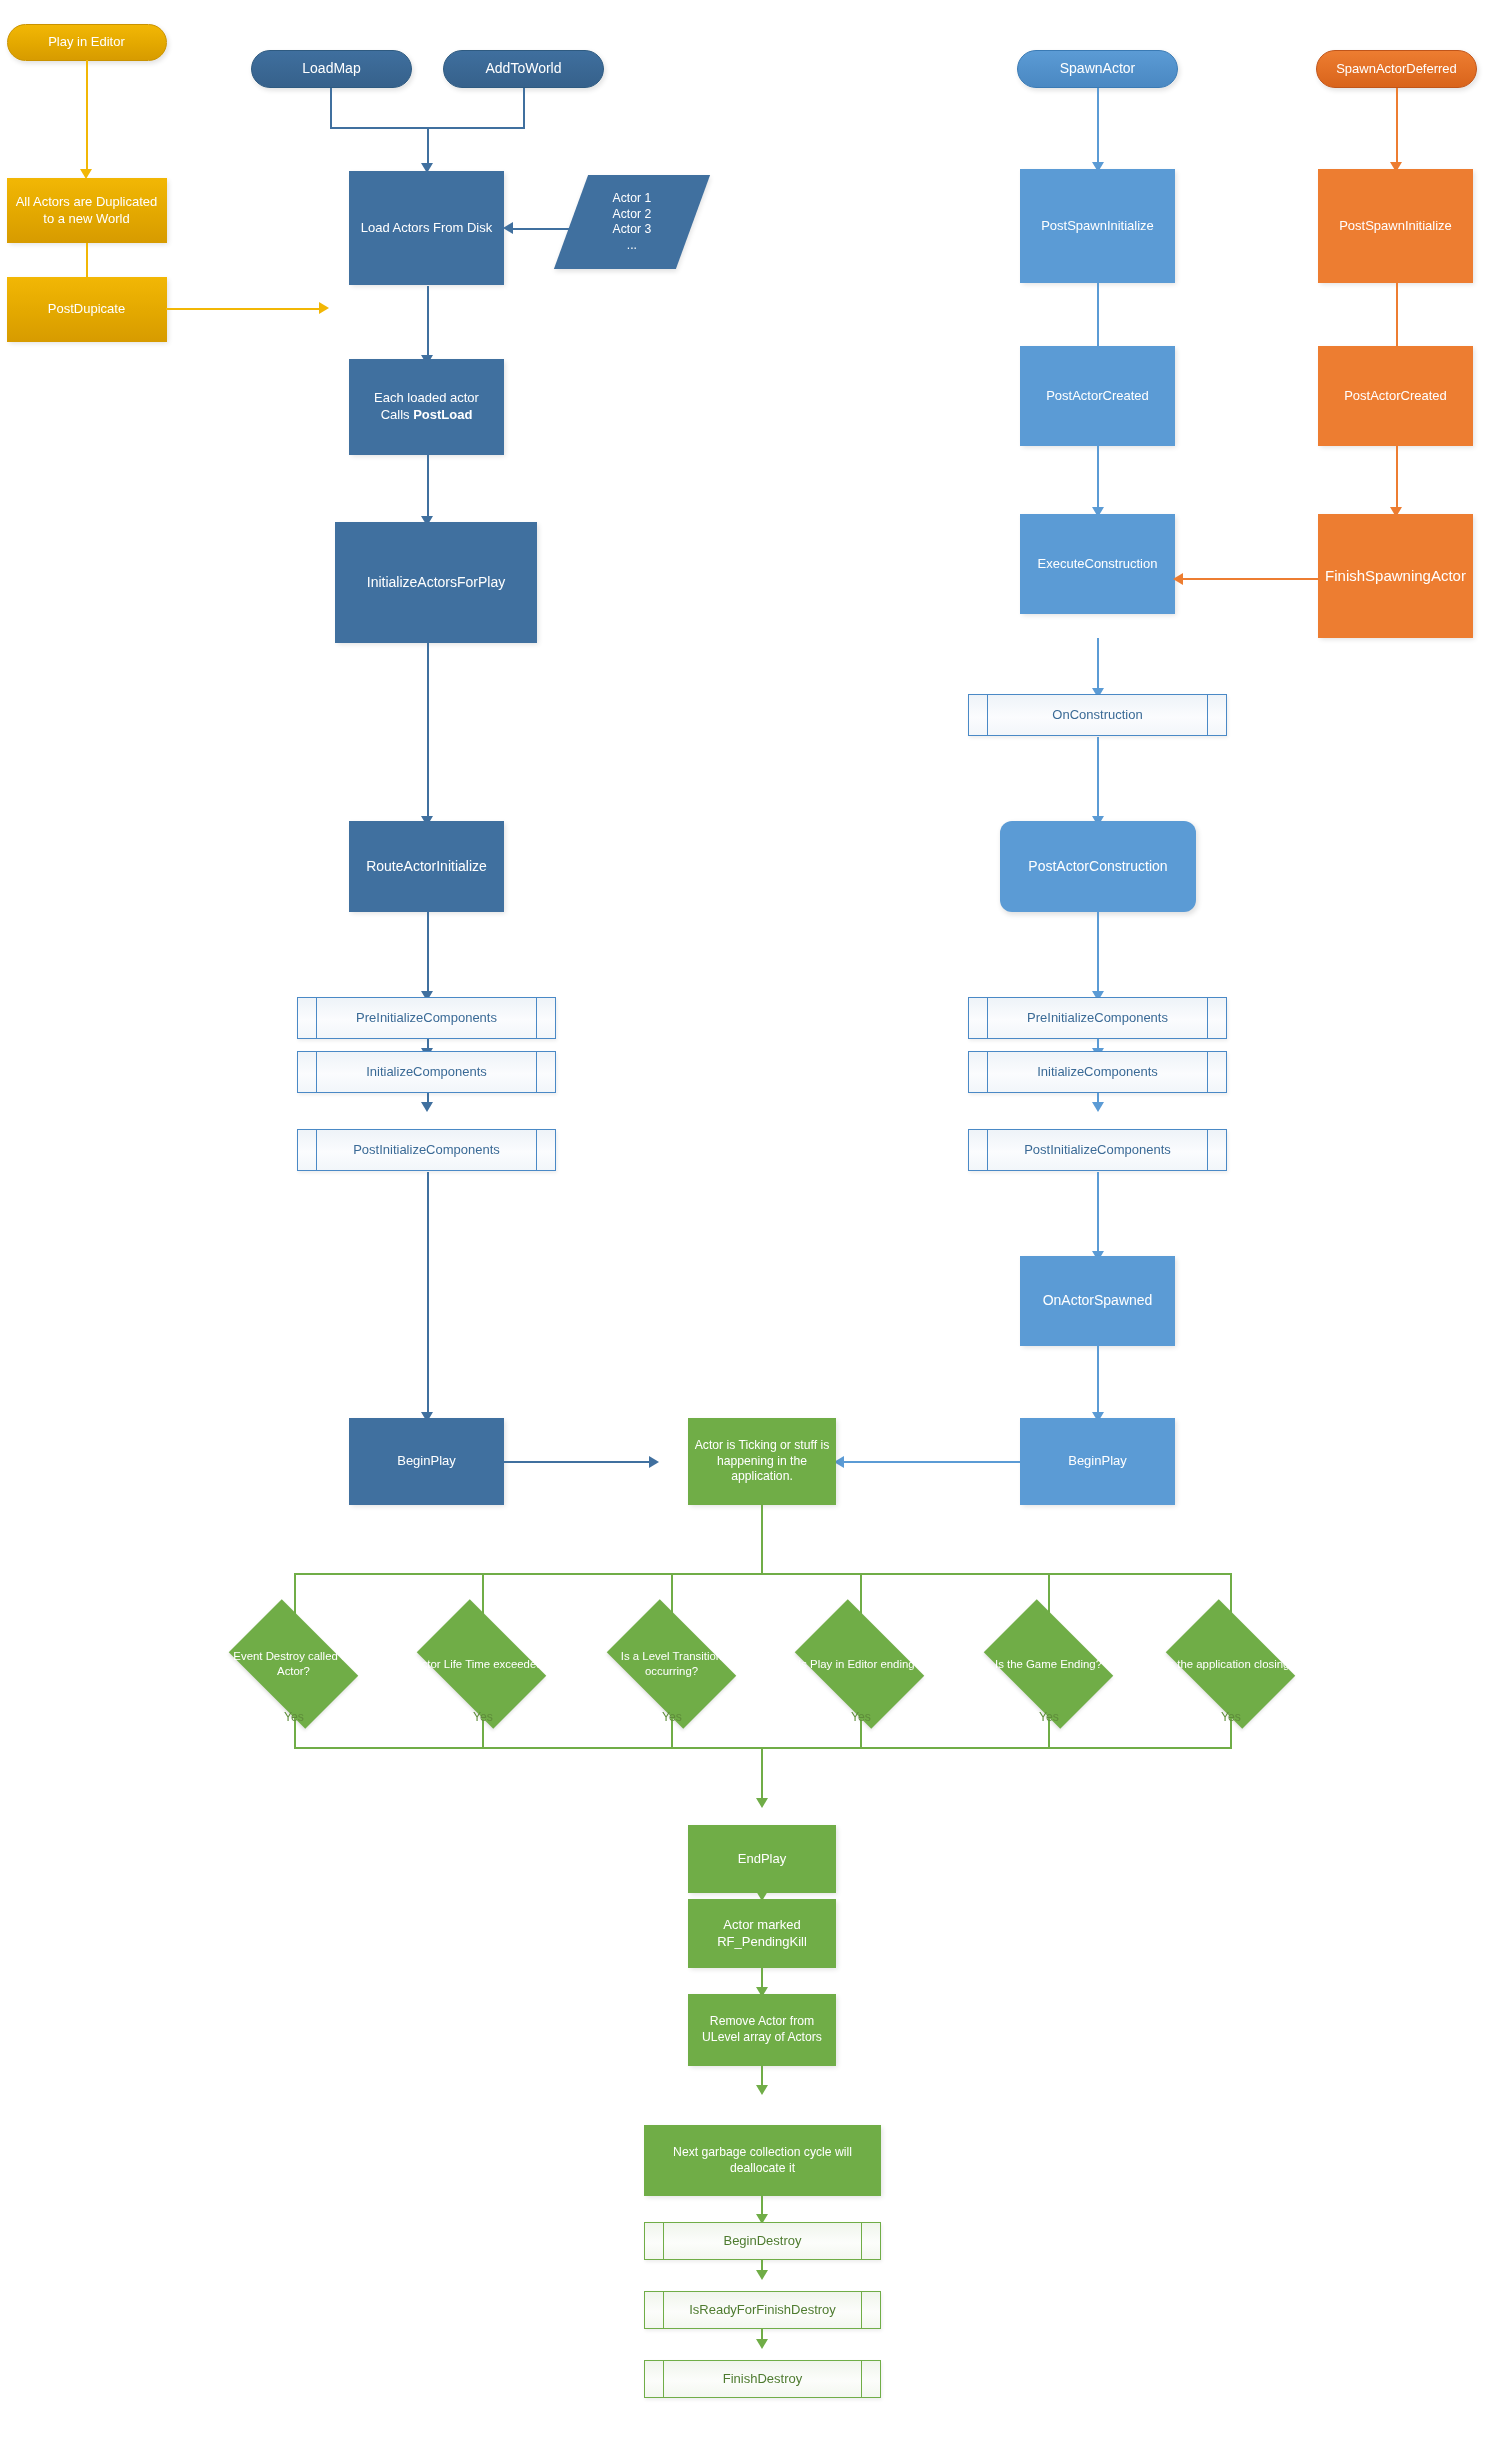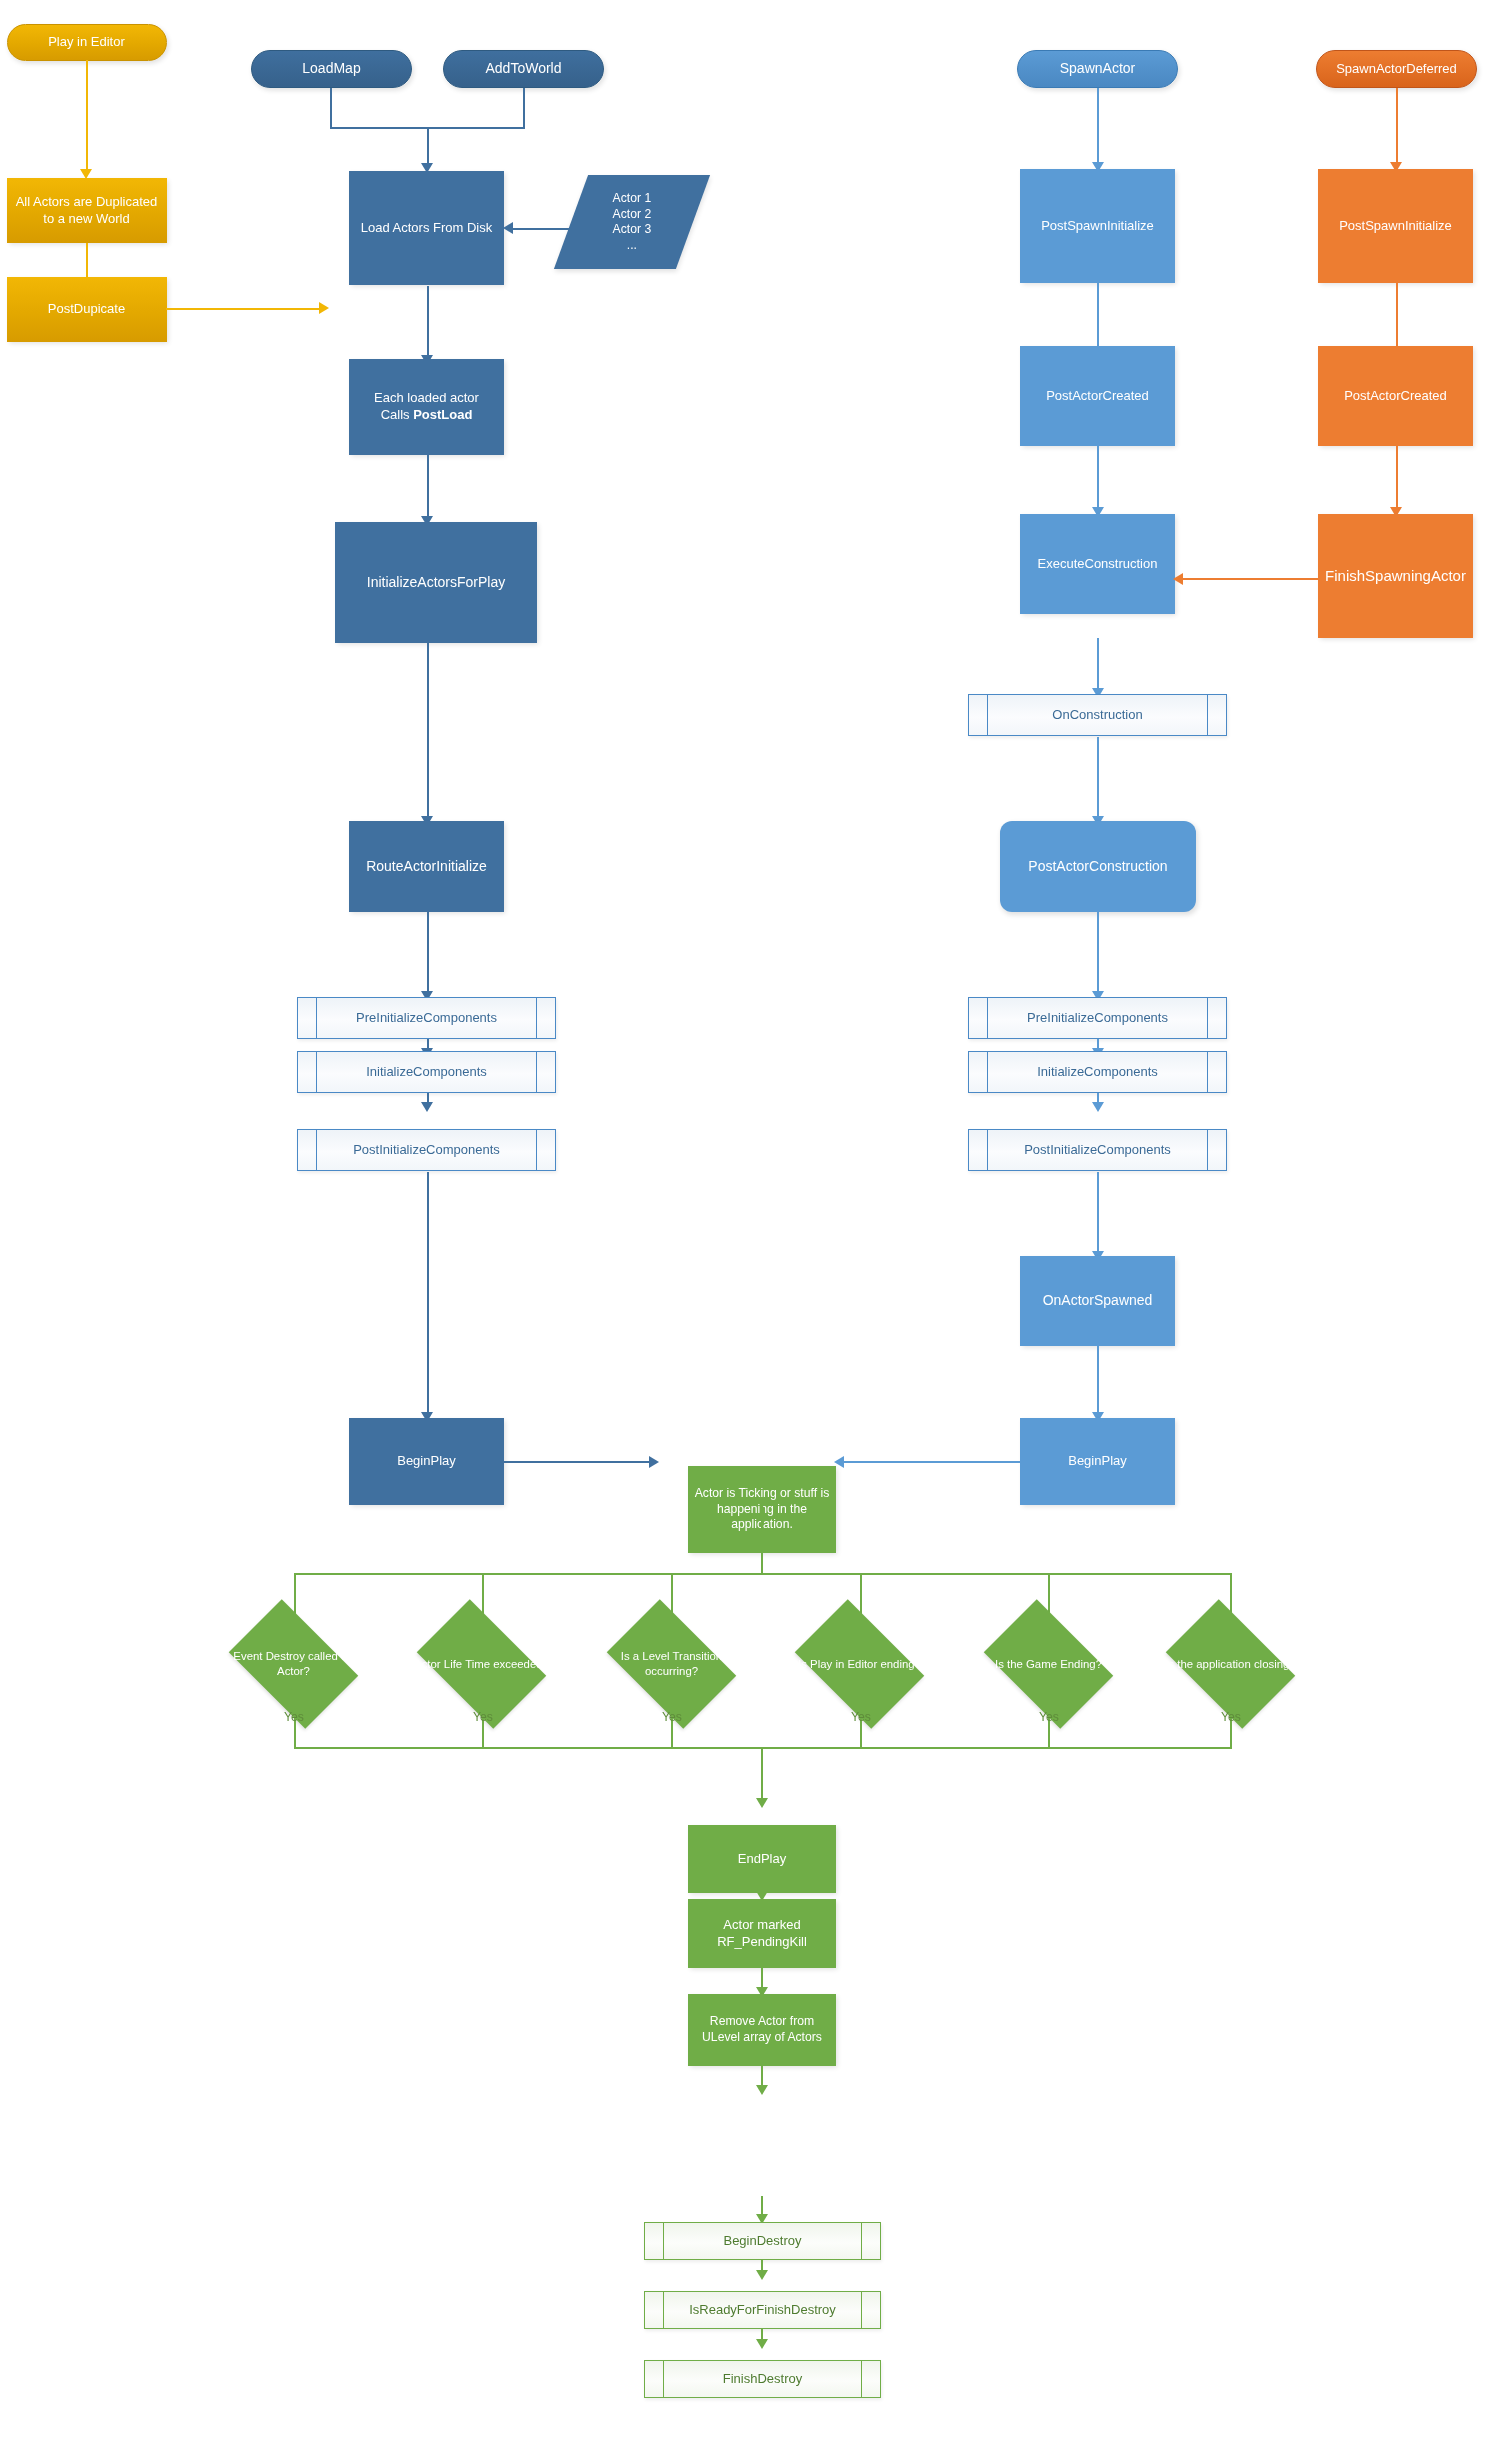--- a/index.html
+++ b/index.html
@@ -256,21 +256,21 @@
   </div>
   <div class="ln v c-orange" style="left:1396px;top:445px;height:64px;"></div>
   <div class="arr down a-orange" style="left:1390px;top:507px;"></div>
 
   <div class="node f-orange" style="left:1318px;top:514px;width:155px;height:124px;font-size:15px;">
     <span class="lbl">FinishSpawningActor</span>
   </div>
   <div class="ln h c-orange" style="left:1183px;top:578px;width:139px;"></div>
   <div class="arr left a-orange" style="left:1173px;top:573px;"></div>
 
-  <div class="node f-green" style="left:688px;top:1418px;width:148px;height:87px;font-size:12.2px;margin-top:48px;">
+  <div class="node f-green" style="left:688px;top:1418px;width:148px;height:87px;font-size:12.2px;">
     <span class="lbl">Actor is Ticking or stuff is happening in the application.</span>
   </div>
 
   <div class="ln v c-green" style="left:761px;top:1505px;height:69px;"></div>
   <div class="ln h c-green" style="left:294px;top:1573px;width:937px;"></div>
 
   <div class="ln v c-green" style="left:294px;top:1573px;height:51px;"></div>
   <div class="arr down a-green" style="left:288px;top:1622px;"></div>
   <div class="ln v c-green" style="left:482px;top:1573px;height:51px;"></div>
   <div class="arr down a-green" style="left:476px;top:1622px;"></div>
@@ -336,20 +336,23 @@
   </div>
   <div class="ln v c-green" style="left:761px;top:1968px;height:23px;"></div>
   <div class="arr down a-green" style="left:756px;top:1987px;"></div>
 
   <div class="node f-green" style="left:688px;top:1994px;width:148px;height:72px;font-size:12.2px;">
     <span class="lbl">Remove Actor from ULevel array of Actors</span>
   </div>
   <div class="ln v c-green" style="left:761px;top:2066px;height:23px;"></div>
   <div class="arr down a-green" style="left:756px;top:2085px;"></div>
 
+  <div class="node f-green" style="left:644px;top:2125px;width:237px;height:71px;font-size:12.2px;top:2125px;">
+    <span class="lbl">Next garbage collection cycle will deallocate it</span>
+  </div>
   <div class="ln v c-green" style="left:761px;top:2196px;height:23px;"></div>
   <div class="arr down a-green" style="left:756px;top:2214px;"></div>
 
   <div class="node subr green" style="left:644px;top:2222px;width:237px;height:38px;font-size:13px;">
     <span class="lbl">BeginDestroy</span>
   </div>
   <div class="ln v c-green" style="left:761px;top:2259px;height:14.7px;"></div>
   <div class="arr down a-green" style="left:756px;top:2270px;"></div>
 
   <div class="node subr green" style="left:644px;top:2291px;width:237px;height:38px;font-size:13px;">

